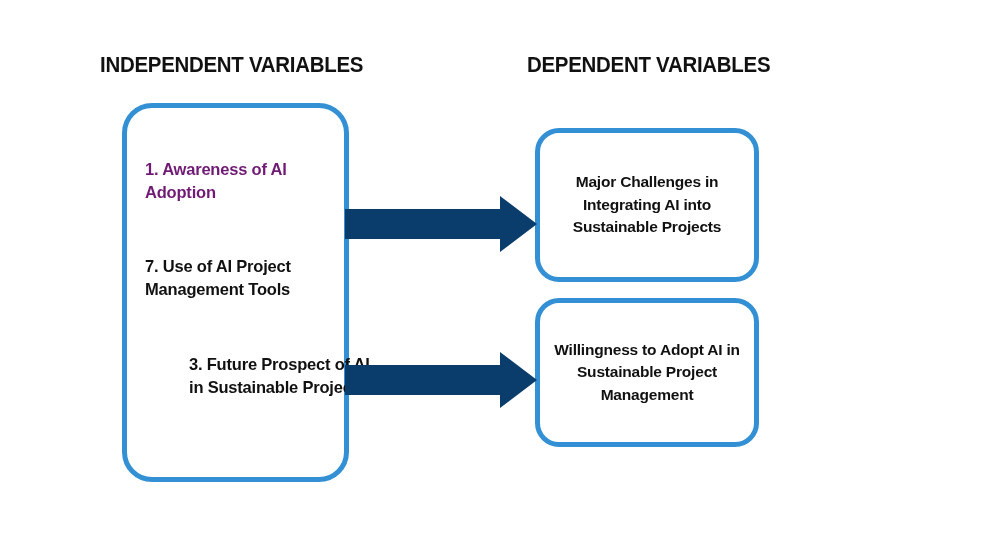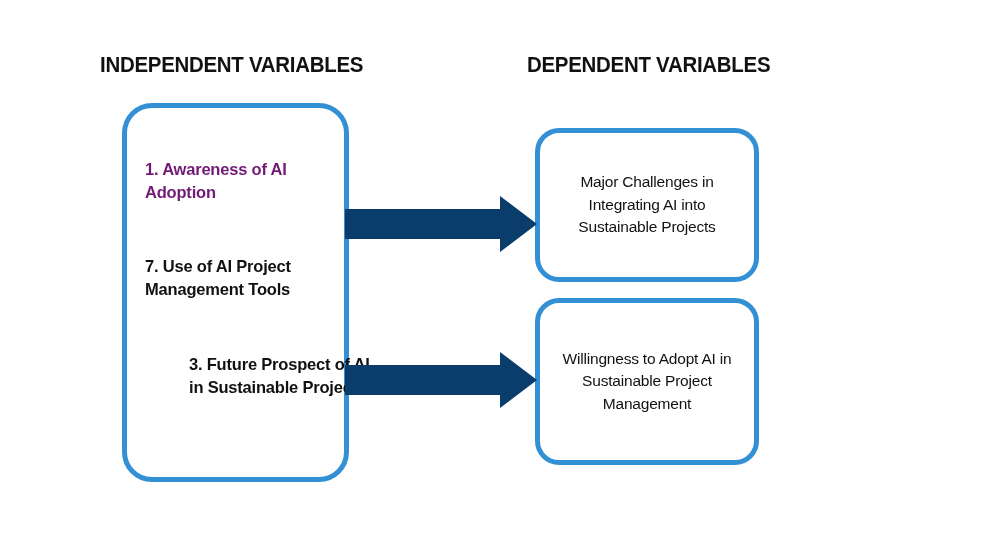--- a/index.html
+++ b/index.html
@@ -57,21 +57,21 @@
     top: 128px;
     width: 224px;
     height: 154px;
     border-radius: 24px;
   }
 
   #dependent-box-2 {
     left: 535px;
     top: 298px;
     width: 224px;
-    height: 167px;
+    height: 149px;
     border-radius: 24px;
   }
 
   
   .iv-item {
     position: absolute;
     left: 18px;
     width: 196px;
     font-family: "Liberation Sans", sans-serif;
     font-weight: 700;
@@ -87,21 +87,21 @@
 
   
   .dv-text {
     position: absolute;
     left: 0;
     right: 0;
     top: 50%;
     transform: translateY(-50%);
     padding: 0 10px;
     font-family: "Liberation Sans", sans-serif;
-    font-weight: 400;
+    font-weight: 700;
     font-size: 15.5px;
     line-height: 1.46;
     color: #111111;
     letter-spacing: -0.2px;
     text-align: center;
   }
 
   
   .arrow {
     position: absolute;

